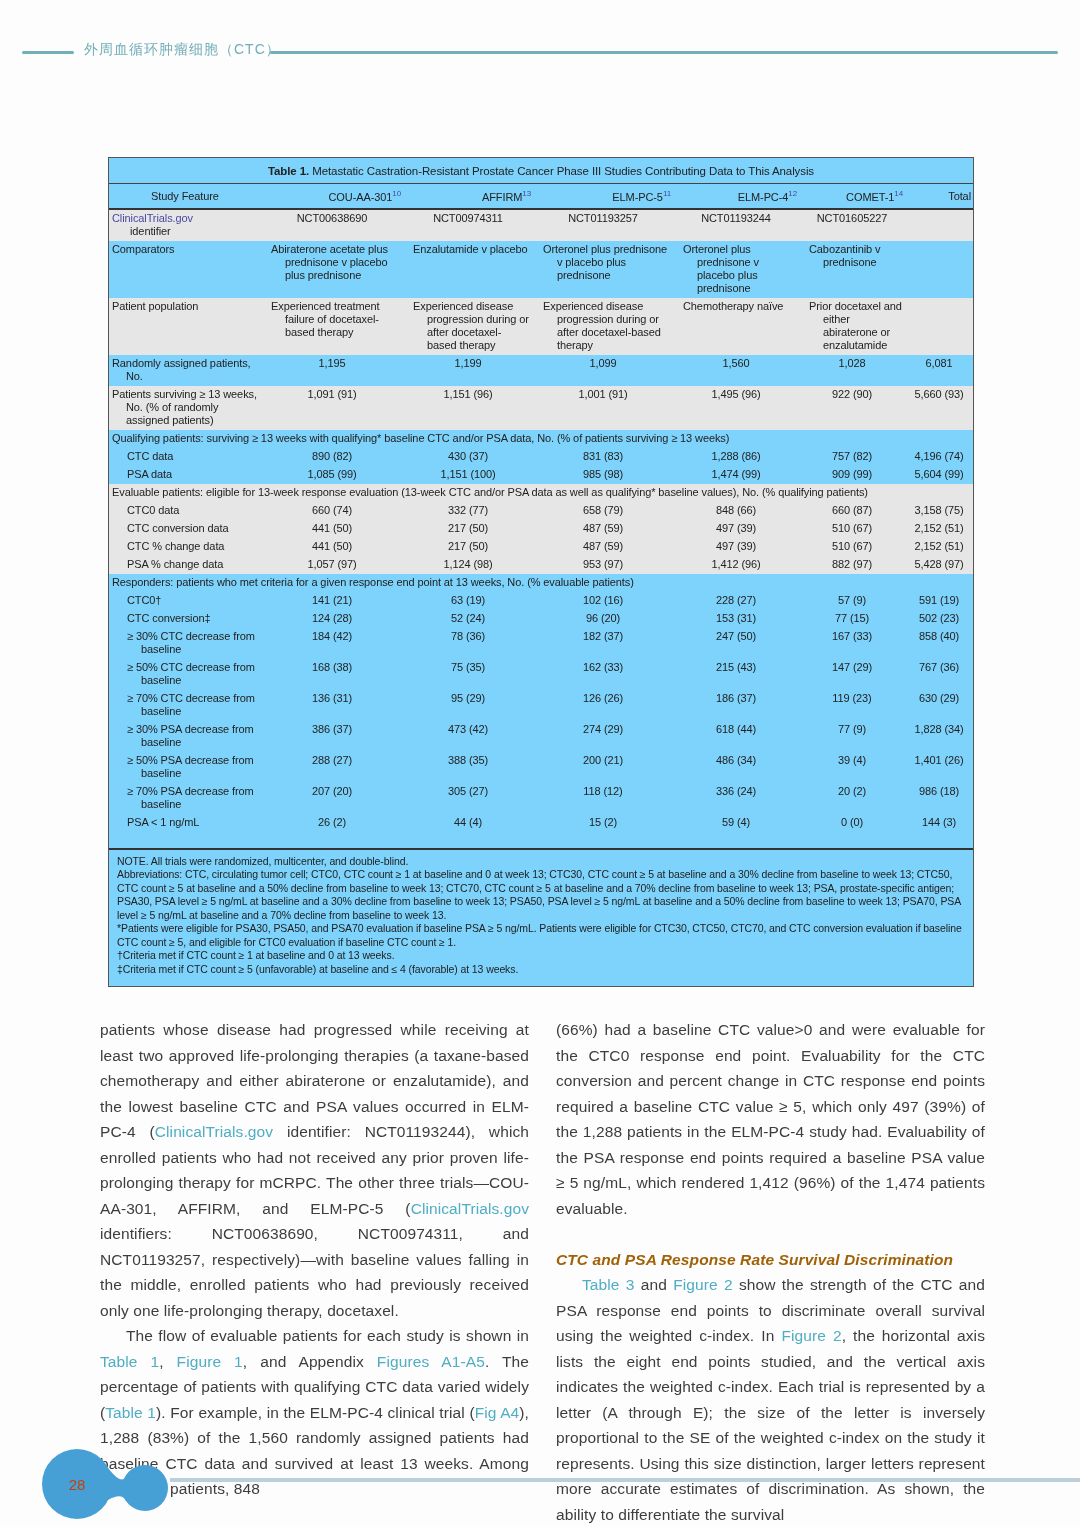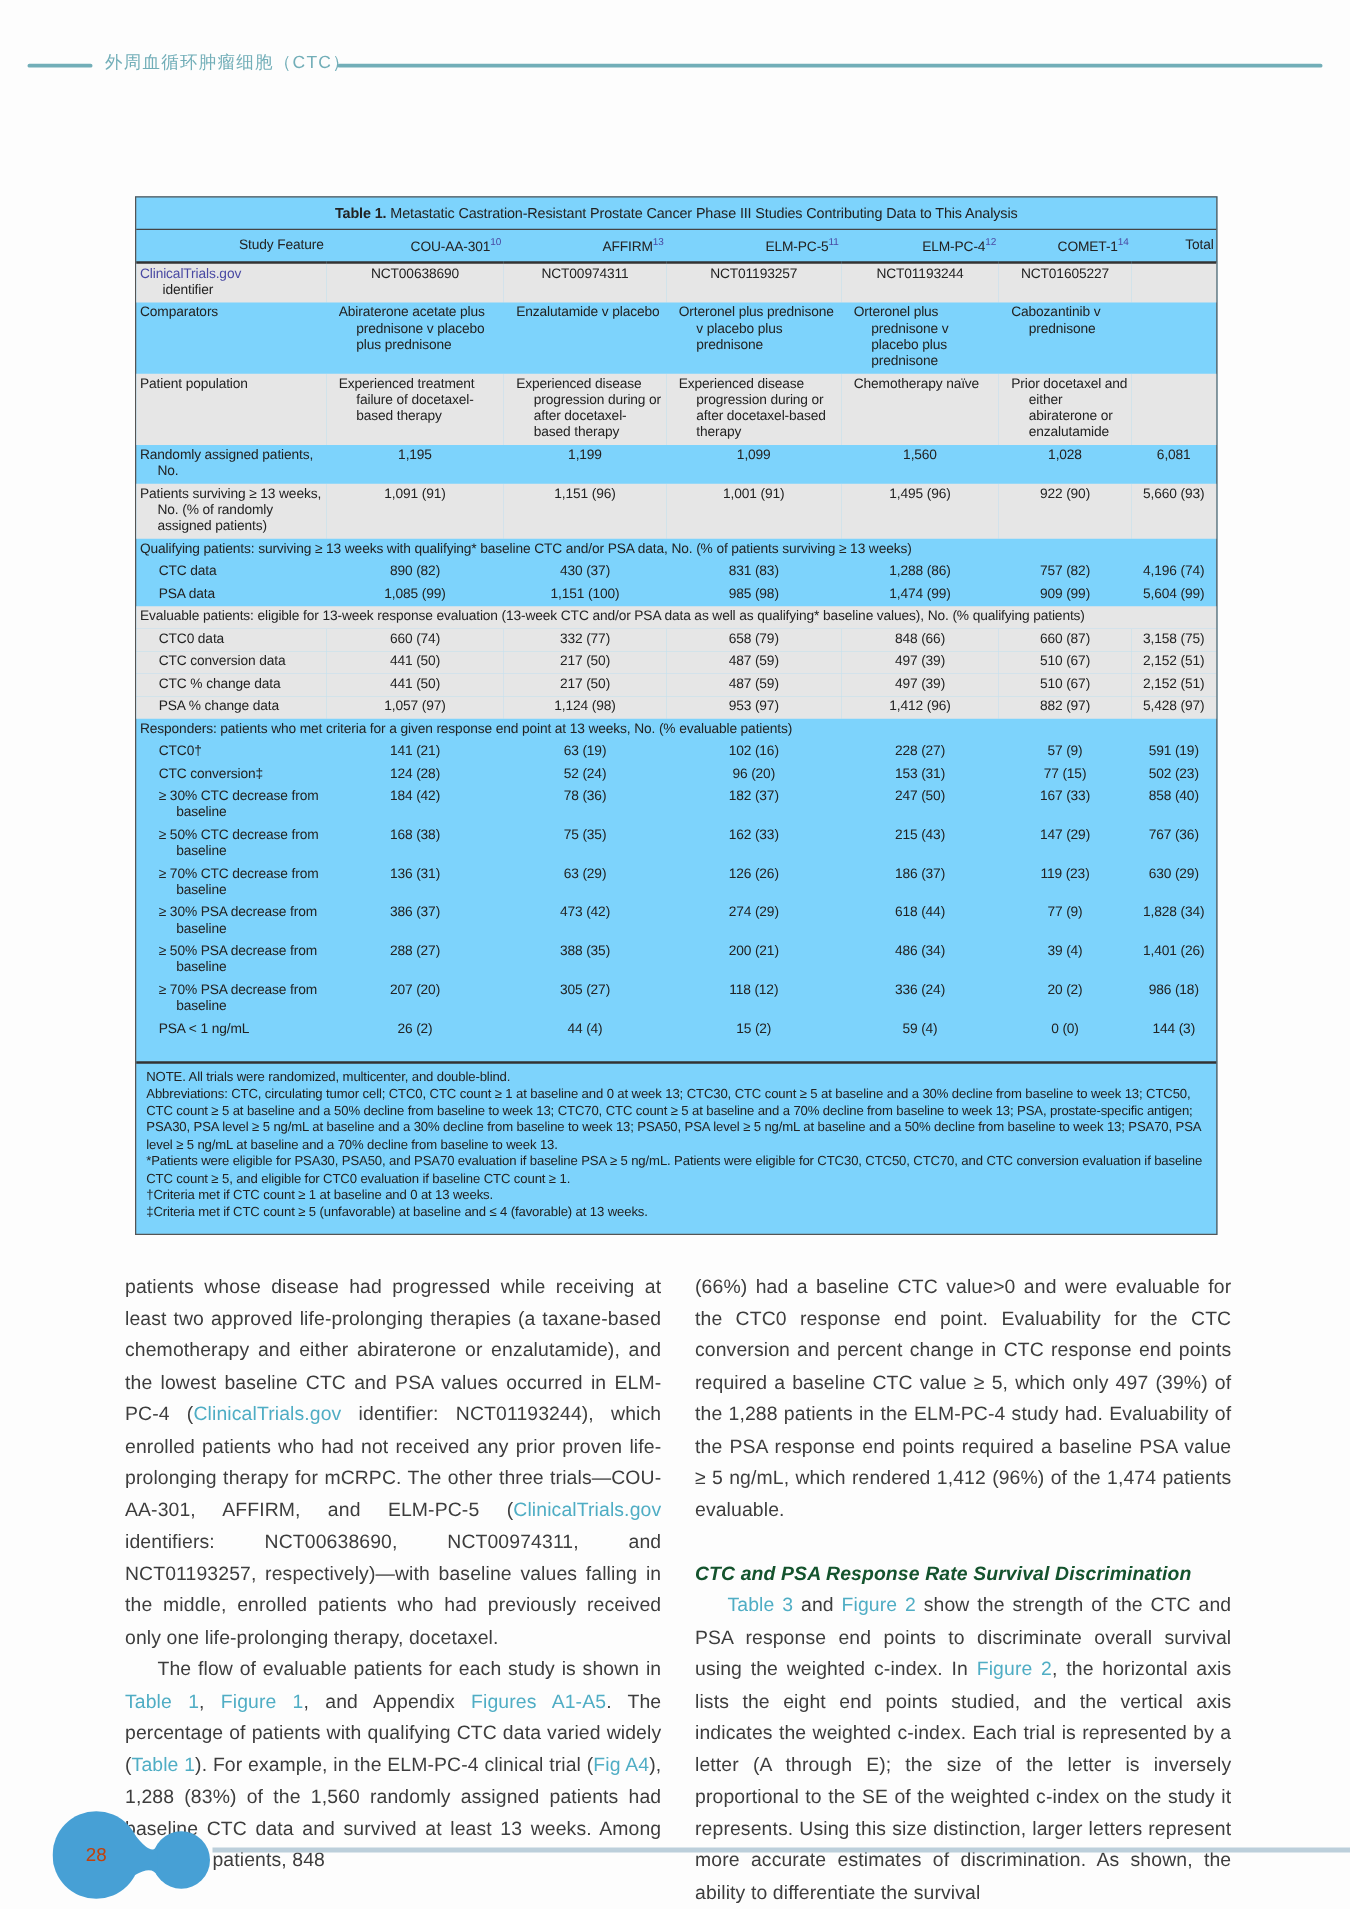--- a/index.html
+++ b/index.html
@@ -26,21 +26,21 @@
   .tbl-title{
     text-align:center;padding:7px 10px 6px;border-bottom:1px solid #444;
     font-size:11.5px;
   }
   .tbl-title b{font-weight:bold;}
   table.main{border-collapse:collapse;width:100%;table-layout:fixed;}
   table.main th{
     font-weight:normal;text-align:right;padding:5px 2px;
     border-bottom:2px solid #333;font-size:11px;
   }
-  table.main th.feature-h{text-align:right;}
+  table.main th.feature-h{text-align:center;}
   table.main sup{color:var(--table-link-blue);font-size:8px;}
   table.main td{vertical-align:top;padding:2.5px 3px;line-height:13px;}
   table.main tr.shaded{background:var(--row-shade);}
   td.feature{padding-left:8px;text-indent:-0px;}
   td.feature.indent{padding-left:18px;}
   td.val{text-align:center;}
   td.val.txt{text-align:left;padding-left:10px;}
   td.val.txt .hang, td.feature .hangwrap{display:block;padding-left:14px;text-indent:-14px;}
   td.section{padding:3px 6px;line-height:13px;}
   .tlink{color:var(--table-link-blue);}
@@ -52,21 +52,21 @@
   
   .body-cols{
     position:absolute;left:100px;top:1017px;width:885px;display:flex;gap:27px;justify-content:flex-end;
   }
   .col{width:436px;font-size:15.5px;line-height:25.5px;text-align:justify;color:#3d3d3d;letter-spacing:0.1px;}
   .col p{margin:0;}
   .col p.indent{text-indent:26px;}
   .col .link{color:var(--link-teal);}
   .col h3{
     margin:26px 0 0 0;font-size:15.5px;line-height:25px;
-    font-style:italic;font-weight:bold;color:#14532d;text-align:left;
+    font-style:italic;font-weight:bold;color:#a16207;text-align:left;
   }
   
   .footer-line{position:absolute;top:1478px;left:170px;right:0;height:4px;background:var(--footer-line);}
   .footer-blob{position:absolute;left:42px;top:1448px;width:130px;height:76px;}
   .page-num{
     position:absolute;left:42px;top:1448px;width:70px;height:72px;
     display:flex;align-items:center;justify-content:center;
     color:#c2410c;font-size:15px;
   }
 </style>
@@ -299,21 +299,21 @@
           <td class="val">162 (33)</td>
           <td class="val">215 (43)</td>
           <td class="val">147 (29)</td>
           <td class="val">767 (36)</td>
         </tr>
         <tr>
           <td class="feature indent">
             <span class="hangwrap">≥ 70% CTC decrease from baseline</span>
           </td>
           <td class="val">136 (31)</td>
-          <td class="val">63 (29)</td>
+          <td class="val">95 (29)</td>
           <td class="val">126 (26)</td>
           <td class="val">186 (37)</td>
           <td class="val">119 (23)</td>
           <td class="val">630 (29)</td>
         </tr>
         <tr>
           <td class="feature indent">
             <span class="hangwrap">≥ 30% PSA decrease from baseline</span>
           </td>
           <td class="val">386 (37)</td>

